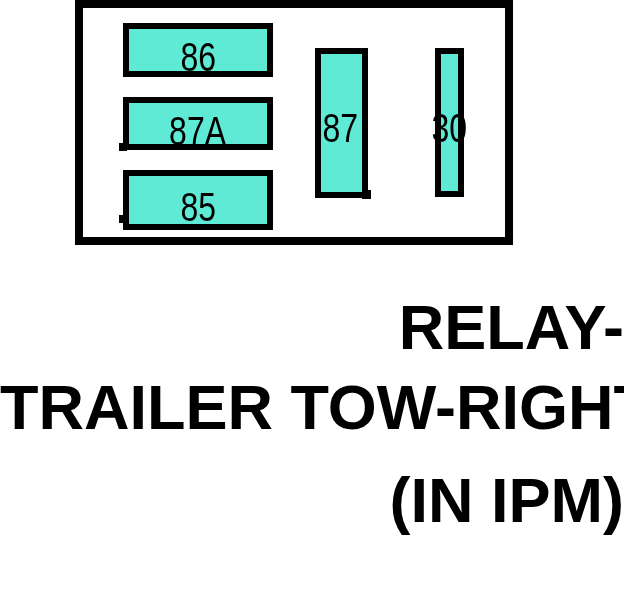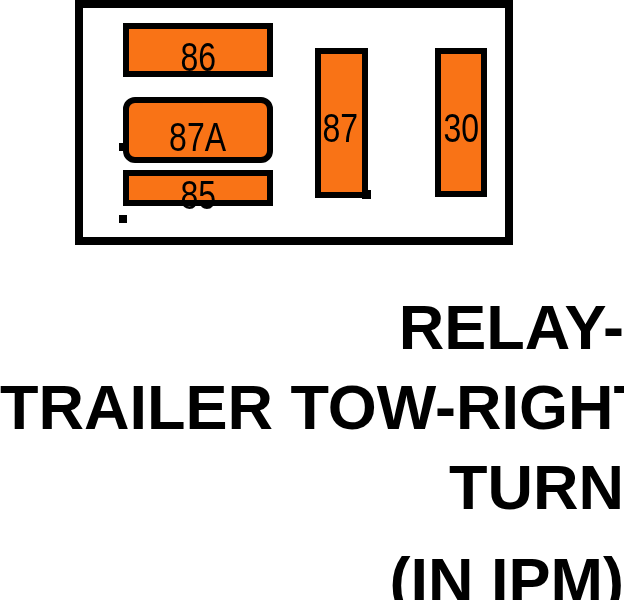--- a/index.html
+++ b/index.html
@@ -27,41 +27,41 @@
     height: 245px;
     border: 8px solid #000000;
     box-sizing: border-box;
     background: #ffffff;
   }
   
   .pin {
     position: absolute;
     border: 6px solid #000000;
     box-sizing: border-box;
-    background: #f97316;
+    background: #5eead4;
     display: flex;
     align-items: center;
     justify-content: center;
   }
   .pin span {
     font-size: 40px;
     line-height: 1;
     color: #000000;
     white-space: nowrap;
     position: relative;
     transform: scaleX(0.8);
   }
   .pin.horiz span { top: 7px; }
   .pin.vert  span { top: 5px; }
 
   .pin-86  { left: 40px;  top: 15px;  width: 150px; height: 54px;  }
-  .pin-87a { left: 40px;  top: 89px;  width: 150px; height: 66px; border-radius: 12px;  }
-  .pin-85  { left: 40px;  top: 162px; width: 150px; height: 36px;  }
+  .pin-87a { left: 40px;  top: 89px;  width: 150px; height: 53px;  }
+  .pin-85  { left: 40px;  top: 162px; width: 150px; height: 60px;  }
   .pin-87  { left: 232px; top: 40px;  width: 53px;  height: 150px; justify-content: flex-end; }
-  .pin-30  { left: 352px; top: 40px;  width: 52px;  height: 149px; }
+  .pin-30  { left: 352px; top: 40px;  width: 29px;  height: 149px; }
 
   
   .nub {
     position: absolute;
     background: #000000;
   }
   .nub-87a { left: 36px;  top: 135px; width: 8px; height: 8px; }
   .nub-85  { left: 36px;  top: 207px; width: 8px; height: 8px; }
   .nub-87  { left: 279px; top: 182px; width: 9px; height: 9px; }
 
@@ -114,17 +114,16 @@
 
     <div class="nub nub-87a"></div>
     <div class="nub nub-85"></div>
     <div class="nub nub-87"></div>
 
   </div>
 
   <div class="caption">
     <div class="cap-line">RELAY-</div>
     <div class="cap-line">TRAILER TOW-RIGHT</div>
-    <div class="cap-line">TURN</div>
     <div class="cap-line cap-line-last">(IN IPM)</div>
   </div>
 
 </div>
 
 </body></html>

